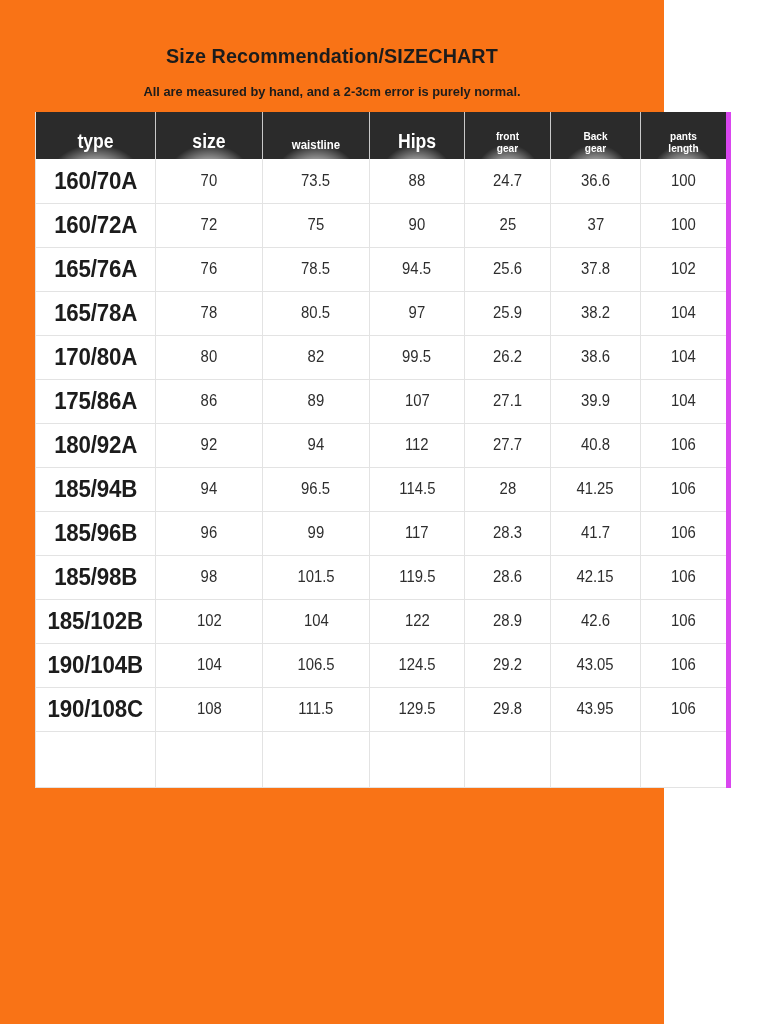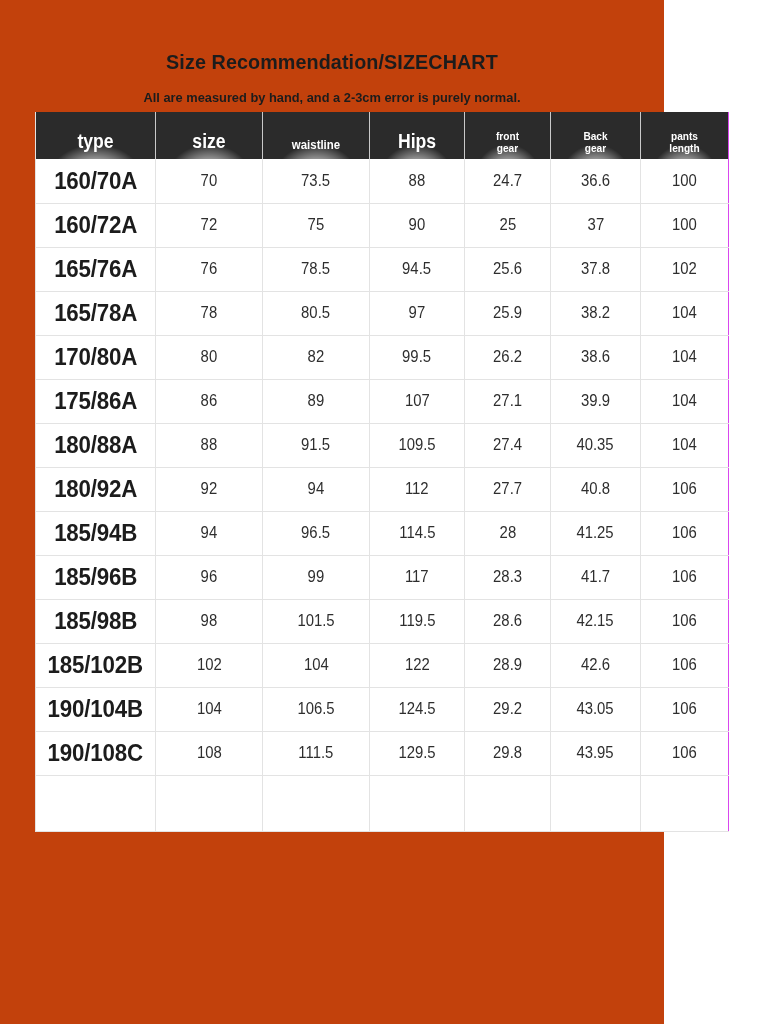--- a/index.html
+++ b/index.html
@@ -13,22 +13,22 @@
     height: 1024px;
     font-family: "Liberation Sans", sans-serif;
     color: #231f20;
     overflow: hidden;
   }
 
   .page {
     width: 664px;
     height: 1024px;
     position: relative;
-    background: #c2410c;
-    padding: 18px;
+    background: #f97316;
+    padding: 12px;
   }
 
   
   .title {
     text-align: center;
     font-family: "Liberation Sans", sans-serif;
     font-size: 21px;
     font-weight: bold;
     letter-spacing: 0.1px;
     color: #1c1c1c;
@@ -127,21 +127,21 @@
     color: #1c1c1c;
     letter-spacing: -0.2px;
   }
   tbody td .cellv {
     display: inline-block;
     transform: scaleX(0.93);
   }
   tbody tr.empty-row td { height: 56px; }
 
   
-  table.sizechart { border-left: 1px solid #e3e3e3; border-right: 1px solid #d946ef; }
+  table.sizechart { border-left: 1px solid #e3e3e3; border-right: 5px solid #d946ef; }
   thead th:first-child { border-left: none; }
 </style>
 </head>
 <body>
 
 <div class="page">
 
   <h1 class="title">Size Recommendation/SIZECHART</h1>
 
   <p class="subtitle">All are measured by hand, and a 2-3cm error is purely normal.</p>
@@ -234,29 +234,20 @@
           <tr>
             <td class="c-type"><span class="cellv">175/86A</span></td>
             <td><span class="cellv">86</span></td>
             <td><span class="cellv">89</span></td>
             <td><span class="cellv">107</span></td>
             <td><span class="cellv">27.1</span></td>
             <td><span class="cellv">39.9</span></td>
             <td><span class="cellv">104</span></td>
           </tr>
           <tr>
-            <td class="c-type"><span class="cellv">180/88A</span></td>
-            <td><span class="cellv">88</span></td>
-            <td><span class="cellv">91.5</span></td>
-            <td><span class="cellv">109.5</span></td>
-            <td><span class="cellv">27.4</span></td>
-            <td><span class="cellv">40.35</span></td>
-            <td><span class="cellv">104</span></td>
-          </tr>
-          <tr>
             <td class="c-type"><span class="cellv">180/92A</span></td>
             <td><span class="cellv">92</span></td>
             <td><span class="cellv">94</span></td>
             <td><span class="cellv">112</span></td>
             <td><span class="cellv">27.7</span></td>
             <td><span class="cellv">40.8</span></td>
             <td><span class="cellv">106</span></td>
           </tr>
           <tr>
             <td class="c-type"><span class="cellv">185/94B</span></td>

